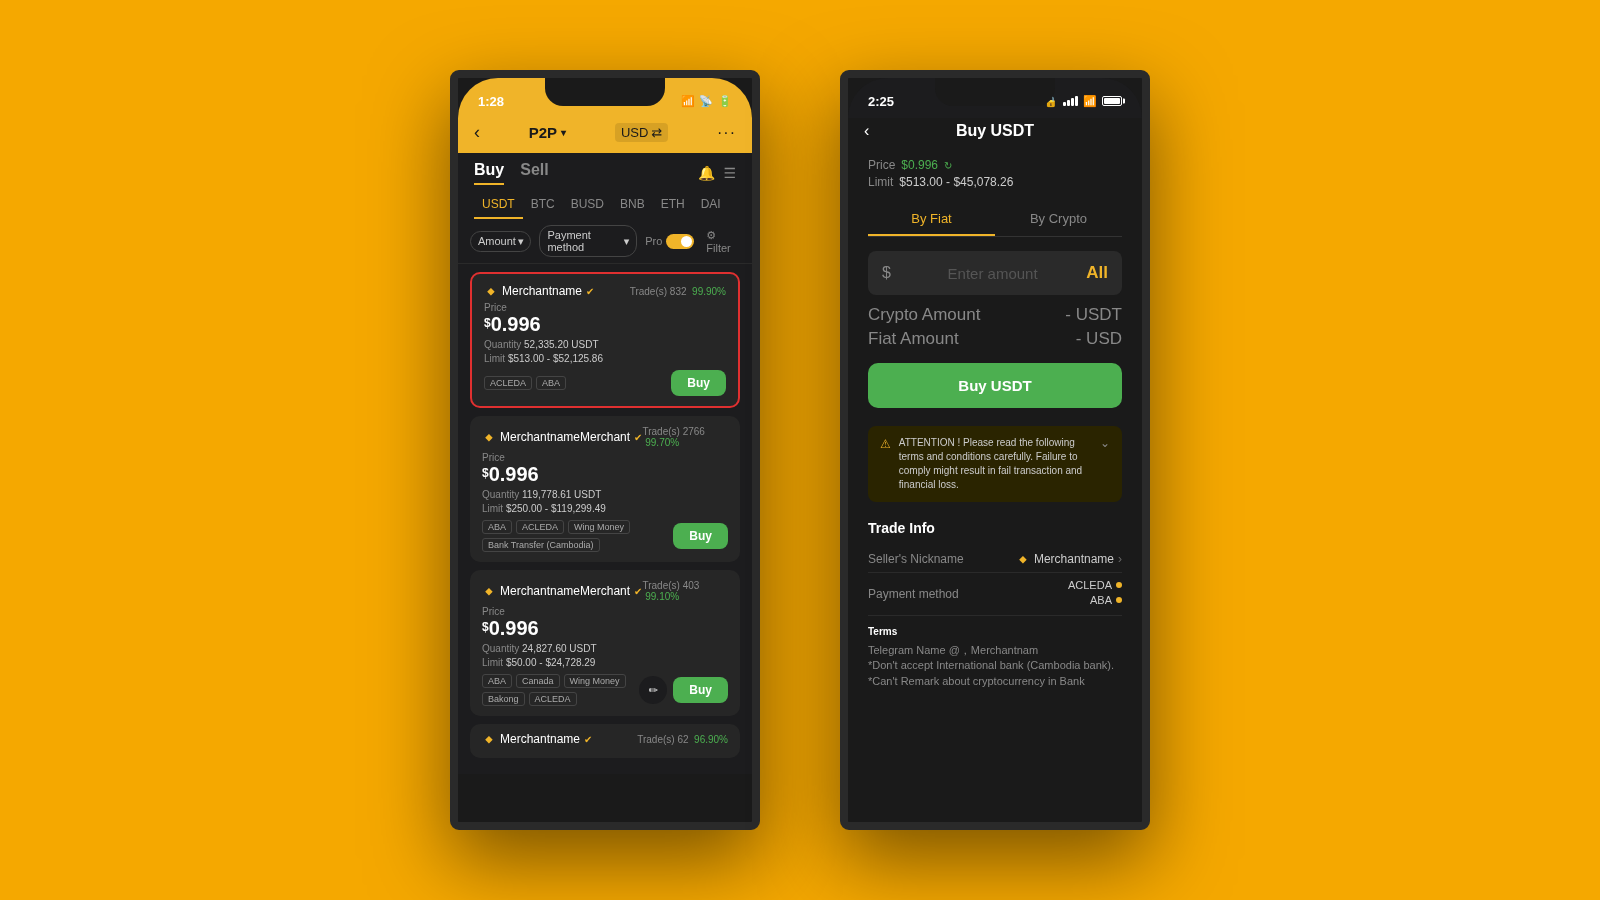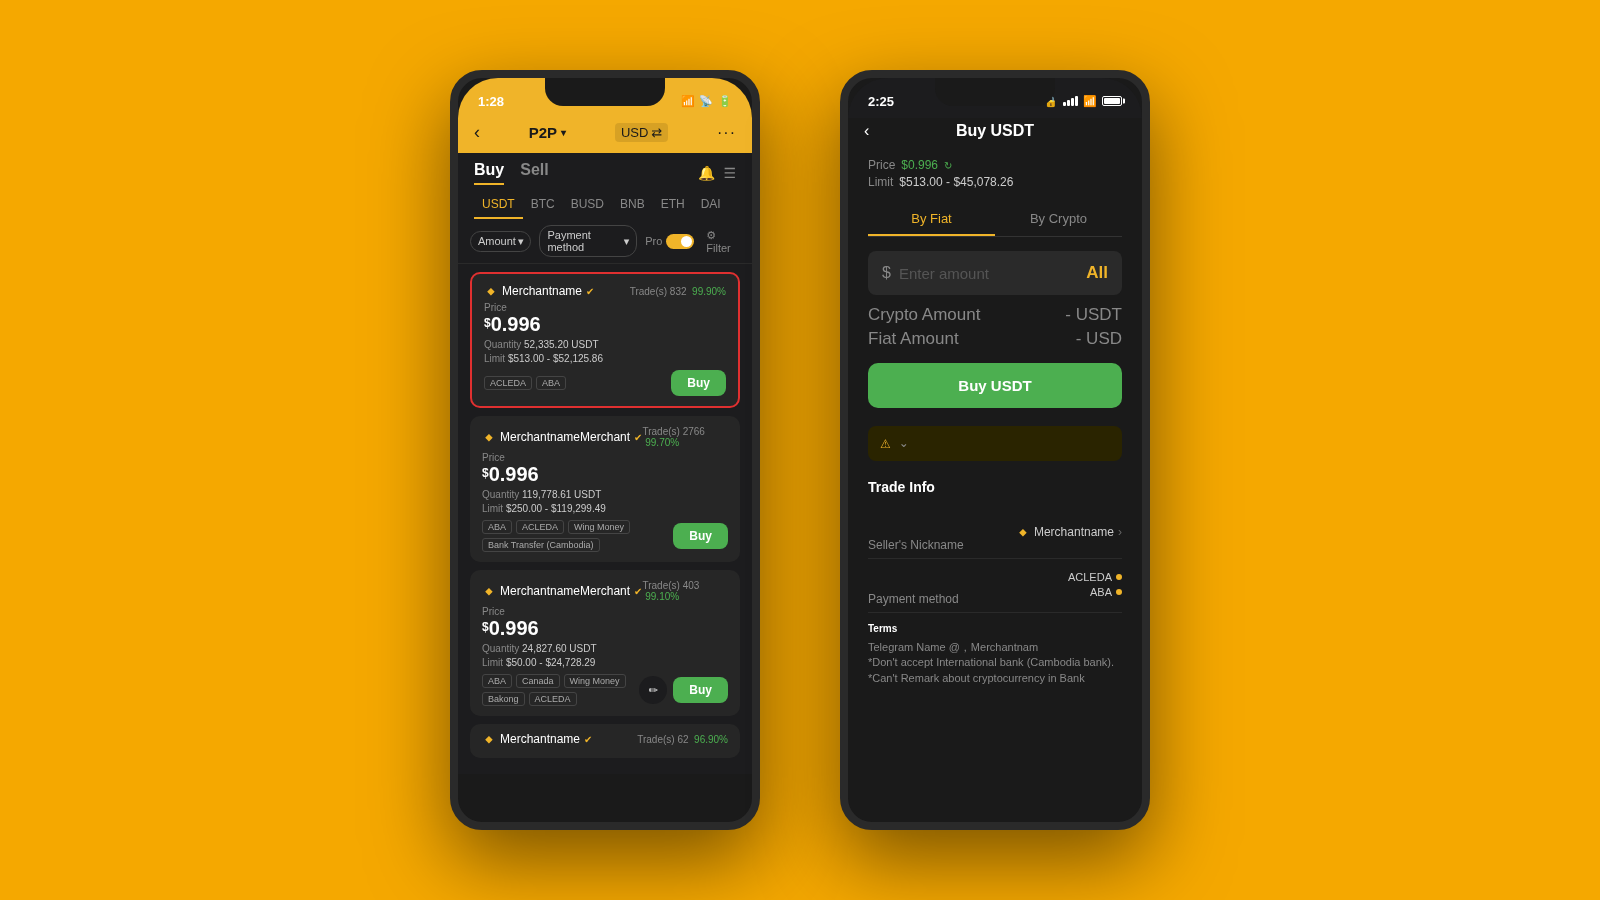--- a/index.html
+++ b/index.html
@@ -17,21 +17,21 @@
       display: flex;
       gap: 80px;
       align-items: center;
     }
 
     
     .phone {
       width: 310px;
       height: 760px;
       background: #1a1a1a;
-      border-radius: 32px;
+      border-radius: 9px;
       border: 8px solid #2a2a2a;
       position: relative;
       overflow: hidden;
       box-shadow: 0 30px 80px rgba(0,0,0,0.5);
     }
     .phone-inner {
       width: 100%;
       height: 100%;
       overflow: hidden;
       border-radius: 40px;
@@ -295,21 +295,21 @@
     
     .amount-section { padding: 14px 20px 8px; }
     .amount-input-row {
       display: flex; align-items: center;
       background: #2a2a2a;
       border-radius: 8px;
       padding: 12px 14px;
       margin-bottom: 10px;
     }
     .dollar-sign { color: #888; font-size: 16px; margin-right: 8px; }
-    .amount-placeholder { color: #555; font-size: 15px; flex: 1; }
+    .amount-placeholder { color: #555; font-size: 15px; flex: 1; text-align: center; }
     .all-btn { color: #F0B429; font-size: 17px; font-weight: 600; }
 
     .amount-detail { display: flex; justify-content: space-between; font-size: 17px; color: #888; margin-bottom: 4px; }
     .amount-detail .val { color: #888; }
 
     
     .buy-usdt-btn {
       width: 100%;
       background: #4CAF50;
       color: #fff;
@@ -352,21 +352,21 @@
     }
     .info-row .label { color: #888; }
     .info-row .val { color: #fff; }
 
     .info-row2 {
       display: flex; justify-content: space-between; align-items: center;
       padding: 6px 0;
       font-size: 12px;
       border-bottom: 1px solid #2a2a2a;
     }
-    .info-row2 .label { color: #888; margin-top: 27px; }
+    .info-row2 .label { color: #888; }
     .info-row2 .val { color: #ccc; display: flex; align-items: center; gap: 4px; }
     .info-row2 .val .chevron { color: #666; }
     .pm-row { display: flex; justify-content: flex-end; align-items: center; gap: 4px; margin-bottom: 3px; }
     .pm-tag { font-size: 11px; color: #ccc; }
     .pm-dot { width: 6px; height: 6px; border-radius: 50%; background: #F0B429; }
 
     .terms-section { padding: 10px 20px 0; }
     .terms-title { font-size: 10px; font-weight: 600; color: #fff; margin-bottom: 6px; }
     .terms-text { font-size: 11px; color: #888; line-height: 1.4; }
 
@@ -605,20 +605,21 @@
             </div>
             <div class="amount-detail">
               <span>Fiat Amount</span>
               <span class="val">- USD</span>
             </div>
             <button class="buy-usdt-btn">Buy USDT</button>
           </div>
 
           <div class="attention-box">
             <span class="attention-icon">⚠</span>
+            <span class="attention-text">ATTENTION ! Please read the following terms and conditions carefully. Failure to comply might result in fail transaction and financial loss.</span>
             <span class="attention-expand">⌄</span>
           </div>
 
           <div class="trade-info">
             <div class="trade-info-title">Trade Info</div>
 
 
             <div class="info-row2">
               <span class="label">Seller's Nickname</span>
               <span class="val">

